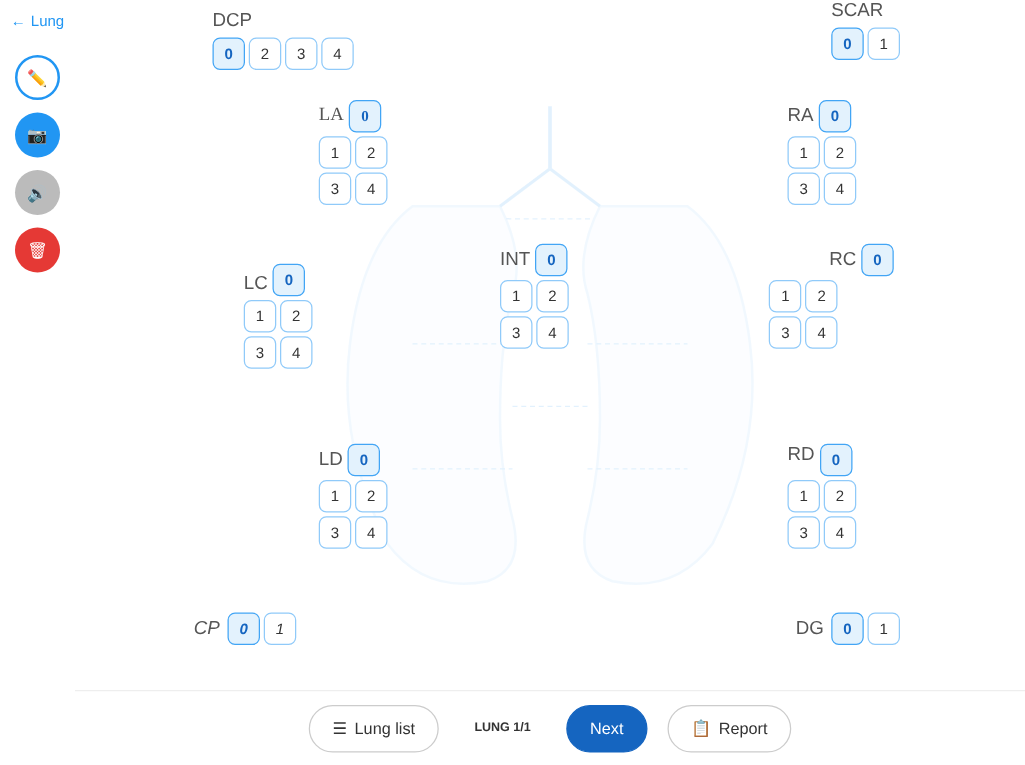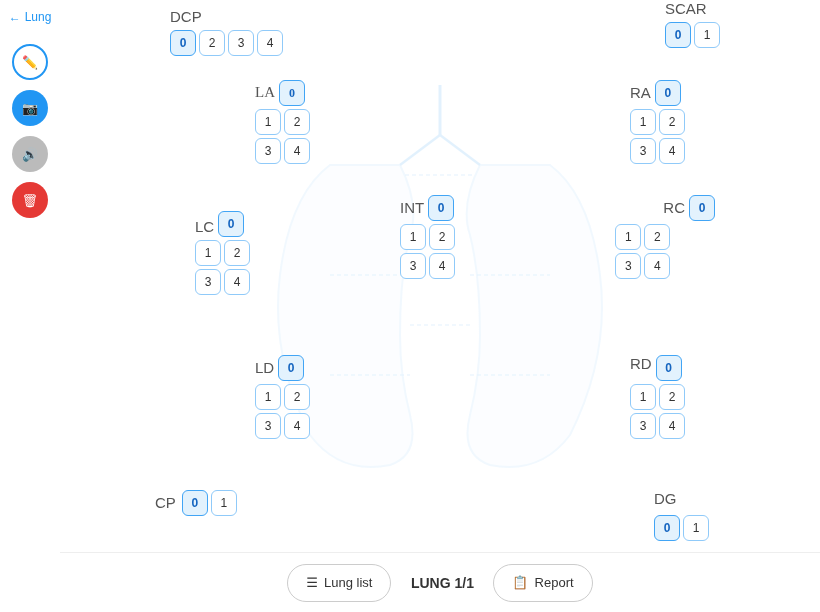--- a/index.html
+++ b/index.html
@@ -149,21 +149,21 @@
       background: #1565C0;
       color: #fff;
       border-color: #1565C0;
     }
     .nav-btn.gray {
       background: #e0e0e0;
       border-color: #e0e0e0;
       color: #555;
     }
     .lung-info {
-      font-size: 14px;
+      font-size: 10px;
       font-weight: bold;
       color: #333;
       min-width: 70px;
       text-align: center;
     }
   </style>
 </head>
 <body>
 
 <div class="sidebar">
@@ -323,41 +323,44 @@
     <div class="selector-row">
       <div class="num-btn">1</div>
       <div class="num-btn">2</div>
     </div>
     <div class="selector-row">
       <div class="num-btn">3</div>
       <div class="num-btn">4</div>
     </div>
   </div>
 
-  <div class="selector-group" style="left: 95px; top: 490px; flex-direction: row; align-items:center; gap:6px;">
+  <div class="selector-group" style="left: 95px; top: 490px; flex-direction: row; align-items:center; gap:6px;font-style:italic;">
     <span class="selector-label">CP</span>
     <div class="selector-row">
       <div class="num-btn selected">0</div>
       <div class="num-btn">1</div>
     </div>
   </div>
 
-  <div class="selector-group" style="right: 111px; top: 490px; flex-direction: column; align-items:flex-start; gap:6px;">
+  <div class="selector-group" style="right: 100px; top: 490px; flex-direction: row; align-items:center; gap:6px;">
     <span class="selector-label">DG</span>
     <div class="selector-row">
       <div class="num-btn selected">0</div>
       <div class="num-btn">1</div>
     </div>
   </div>
 
   <div class="bottom-nav">
     <button class="nav-btn">
       <span>☰</span>
       <span>Lung list</span>
     </button>
     <span class="lung-info">LUNG 1/1</span>
+    <button class="nav-btn active">
+      <span>Next</span>
+    </button>
     <button class="nav-btn">
       <span>📋</span>
       <span>Report</span>
     </button>
   </div>
 
 </div>
 
 </body></html>

